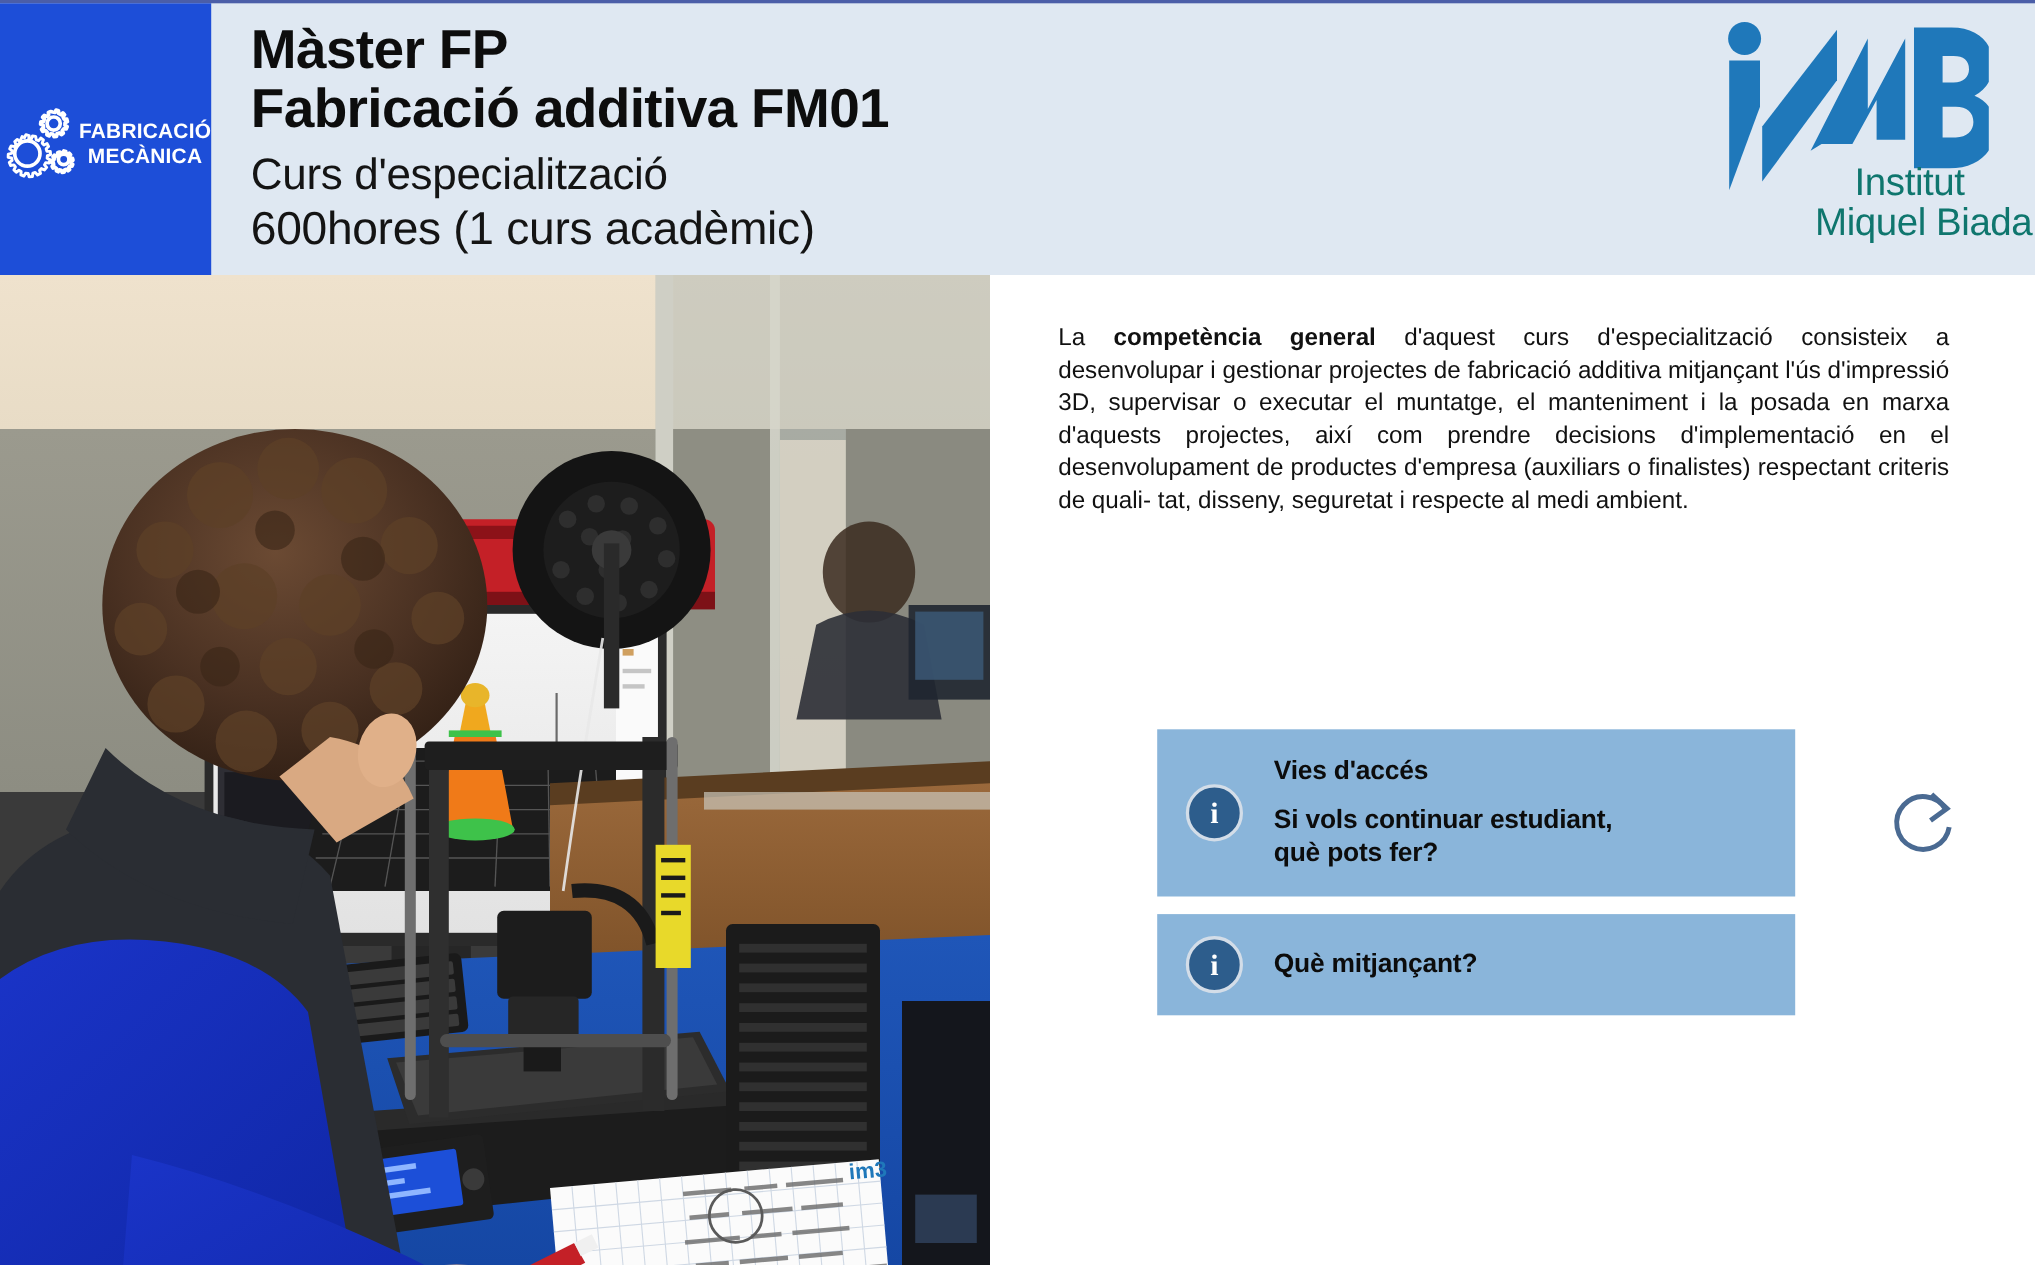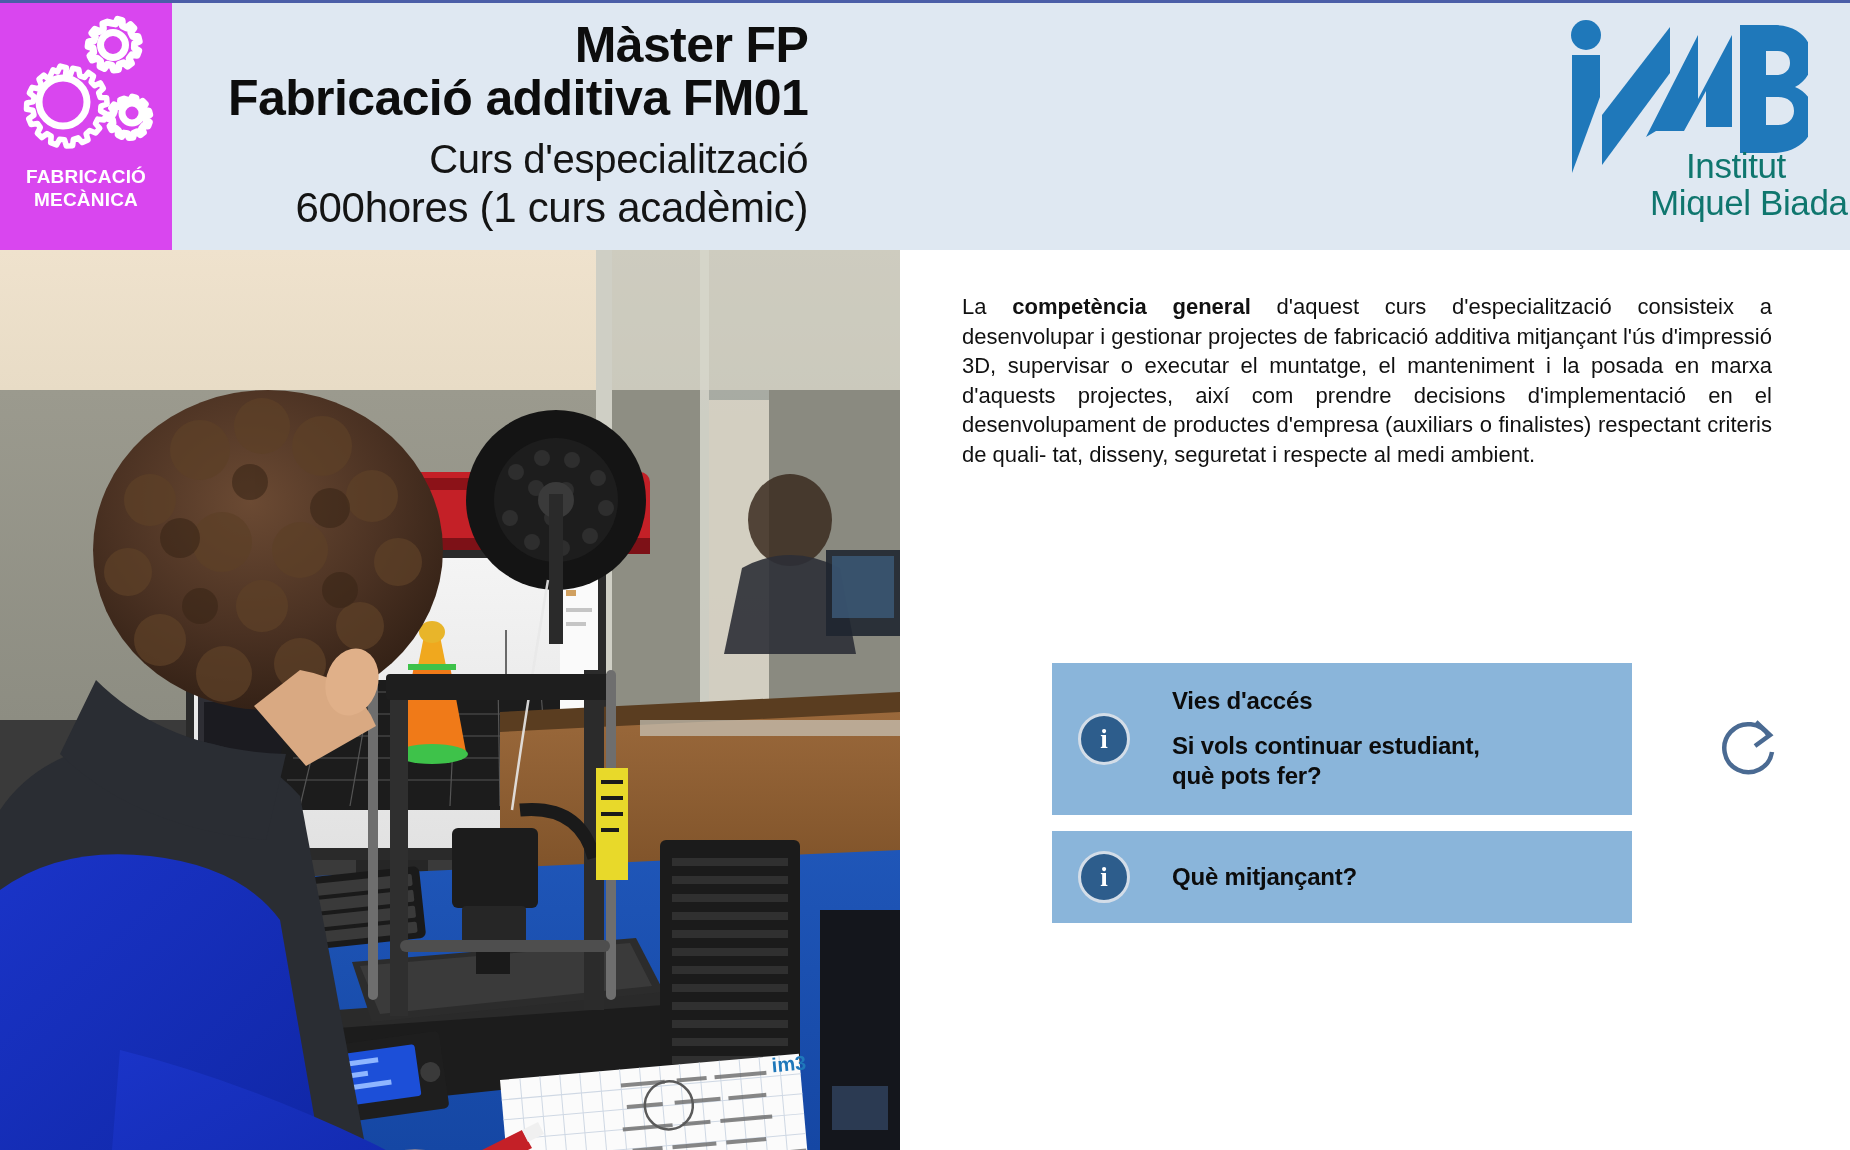--- a/index.html
+++ b/index.html
@@ -11,31 +11,31 @@
   }
   .page { position: relative; width: 1850px; height: 1150px; background: #fff; }
 
   
   .header {
     position: absolute; left: 0; top: 0; width: 1850px; height: 250px;
     background: #dfe8f2;
     border-top: 3px solid #4b5ea8;
   }
   .cat-block {
-    position: absolute; left: 0; top: 0; width: 172px; height: 250px;
-    background: #d946ef;
-    display: flex; flex-direction: column; align-items: center; justify-content: flex-start;
+    position: absolute; left: 0; top: 0; width: 192px; height: 250px;
+    background: #1d4ed8;
+    display: flex; align-items: center; justify-content: flex-start;
   }
   .gears { width: 150px; height: 150px; margin-top: 6px; }
   .cat-label {
     color: #ffffff; font-weight: bold; font-size: 19px; line-height: 1.22;
     text-align: center; letter-spacing: 0.2px; margin-top: 6px;
   }
 
-  .title-block { position: absolute; left: 228px; top: 16px; text-align: right; }
+  .title-block { position: absolute; left: 228px; top: 16px; }
   .title-l1, .title-l2 {
     font-weight: bold; font-size: 50px; line-height: 1.06; color: #0d0d0d;
     letter-spacing: -0.6px; white-space: nowrap;
   }
   .subtitle-1 {
     font-size: 40px; color: #141414; line-height: 1.12; margin-top: 12px;
     white-space: nowrap; letter-spacing: -0.3px;
   }
   .subtitle-2 {
     font-size: 42px; color: #141414; line-height: 1.12; margin-top: 2px;
@@ -74,21 +74,21 @@
   .infobox.two { top: 831px; width: 580px; height: 92px; }
 
   .info-icon {
     width: 52px; height: 52px; border-radius: 50%;
     background: #2d5d8c; border: 3px solid #d3dde8;
     margin-left: 26px; flex: 0 0 auto;
     display: flex; align-items: center; justify-content: center;
     color: #ffffff; font-weight: bold; font-size: 27px;
     font-family: "Liberation Serif", serif;
   }
-  .info-body { margin-left: 42px; }
+  .info-body { margin-left: 28px; }
   .info-line {
     font-weight: bold; font-size: 24px; color: #0c0c0c; line-height: 1.28;
     letter-spacing: -0.2px; white-space: nowrap;
   }
   .info-line.head { margin-bottom: 14px; }
 
   .refresh-btn { position: absolute; left: 1715px; top: 712px; width: 72px; height: 72px; }
 </style>
 </head>
 <body>

